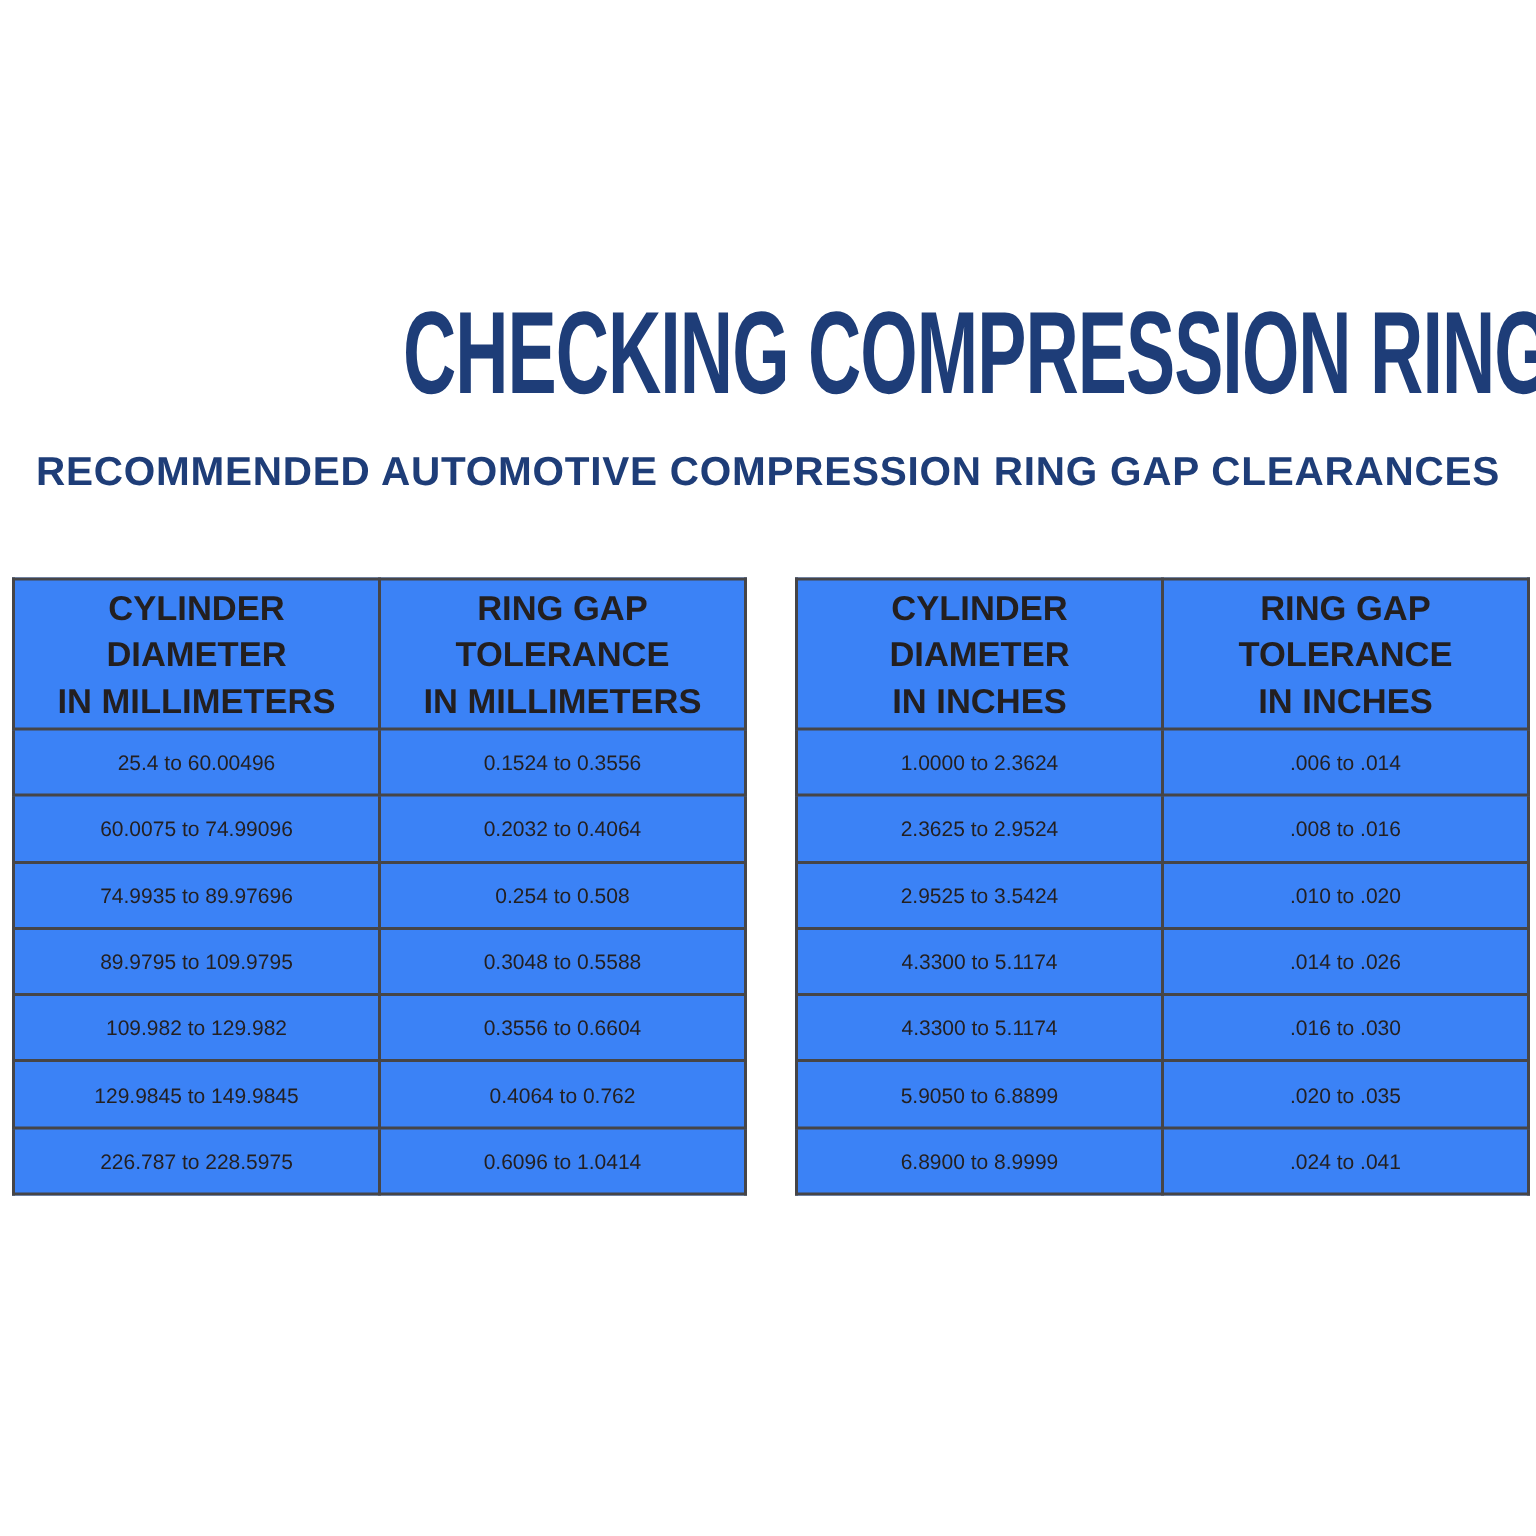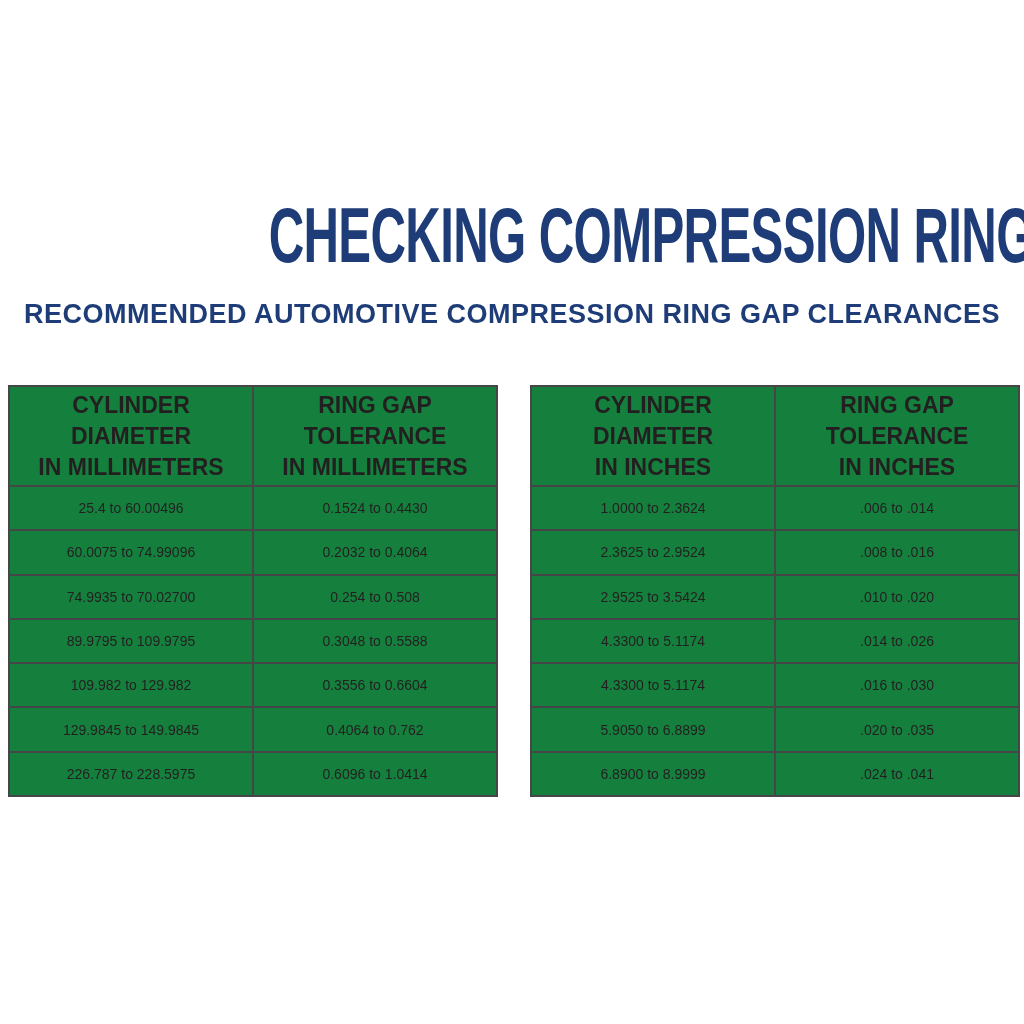--- a/index.html
+++ b/index.html
@@ -50,21 +50,21 @@
     top: 385px; left: 0;
     width: 1024px;
   }
   table.spec {
     position: absolute;
     top: 0;
     width: 490px;
     height: 412px;
     border-collapse: collapse;
     table-layout: fixed;
-    background: #15803d;
+    background: #3b82f6;
   }
   table.spec.left  { left: 8px; }
   table.spec.right { left: 530px; }
   table.spec th, table.spec td {
     border: 2px solid #464547;
     text-align: center;
     vertical-align: middle;
     color: #231f20;
     width: 50%;
   }
@@ -105,28 +105,28 @@
           <th>
             <div>RING GAP</div>
             <div>TOLERANCE</div>
             <div>IN MILLIMETERS</div>
           </th>
         </tr>
       </thead>
       <tbody>
         <tr>
           <td>25.4 to 60.00496</td>
-          <td>0.1524 to 0.4430</td>
+          <td>0.1524 to 0.3556</td>
         </tr>
         <tr>
           <td>60.0075 to 74.99096</td>
           <td>0.2032 to 0.4064</td>
         </tr>
         <tr>
-          <td>74.9935 to 70.02700</td>
+          <td>74.9935 to 89.97696</td>
           <td>0.254 to 0.508</td>
         </tr>
         <tr>
           <td>89.9795 to 109.9795</td>
           <td>0.3048 to 0.5588</td>
         </tr>
         <tr>
           <td>109.982 to 129.982</td>
           <td>0.3556 to 0.6604</td>
         </tr>

